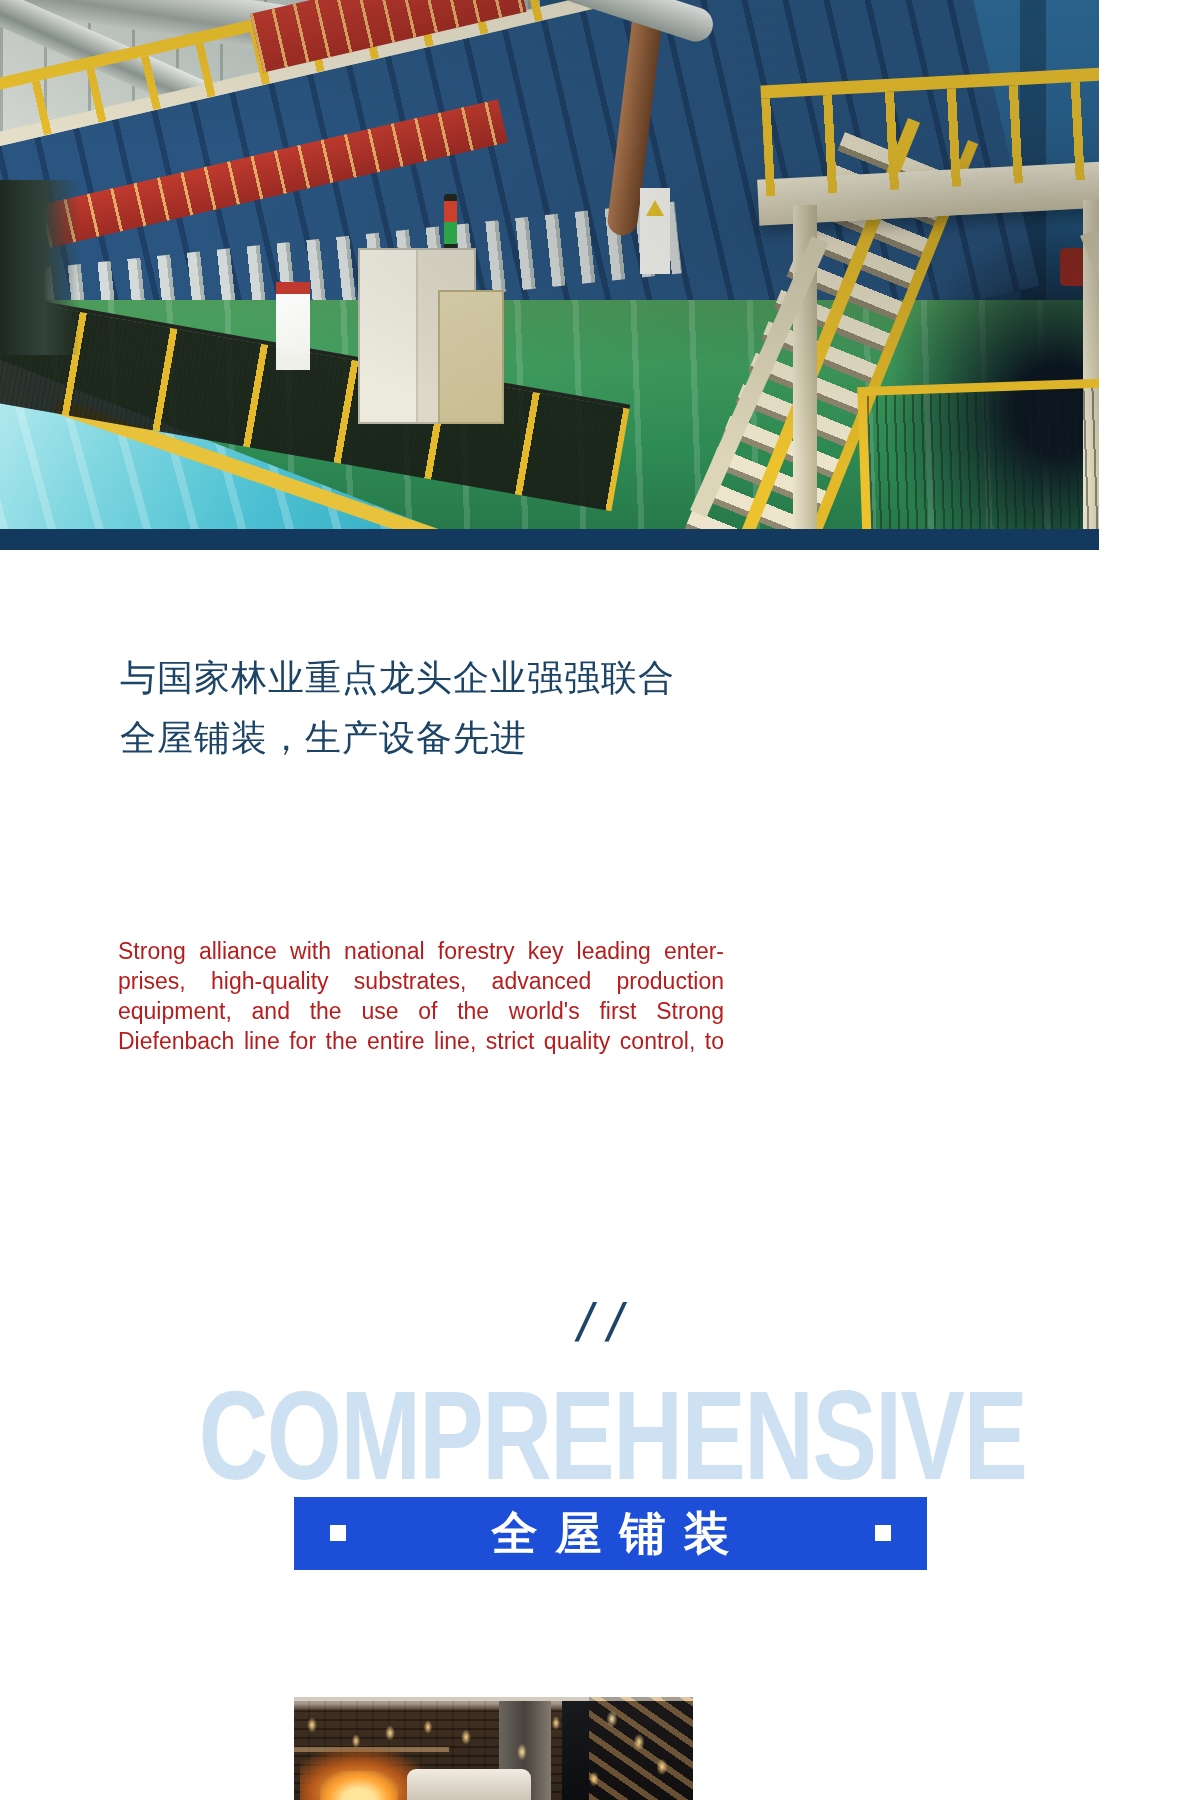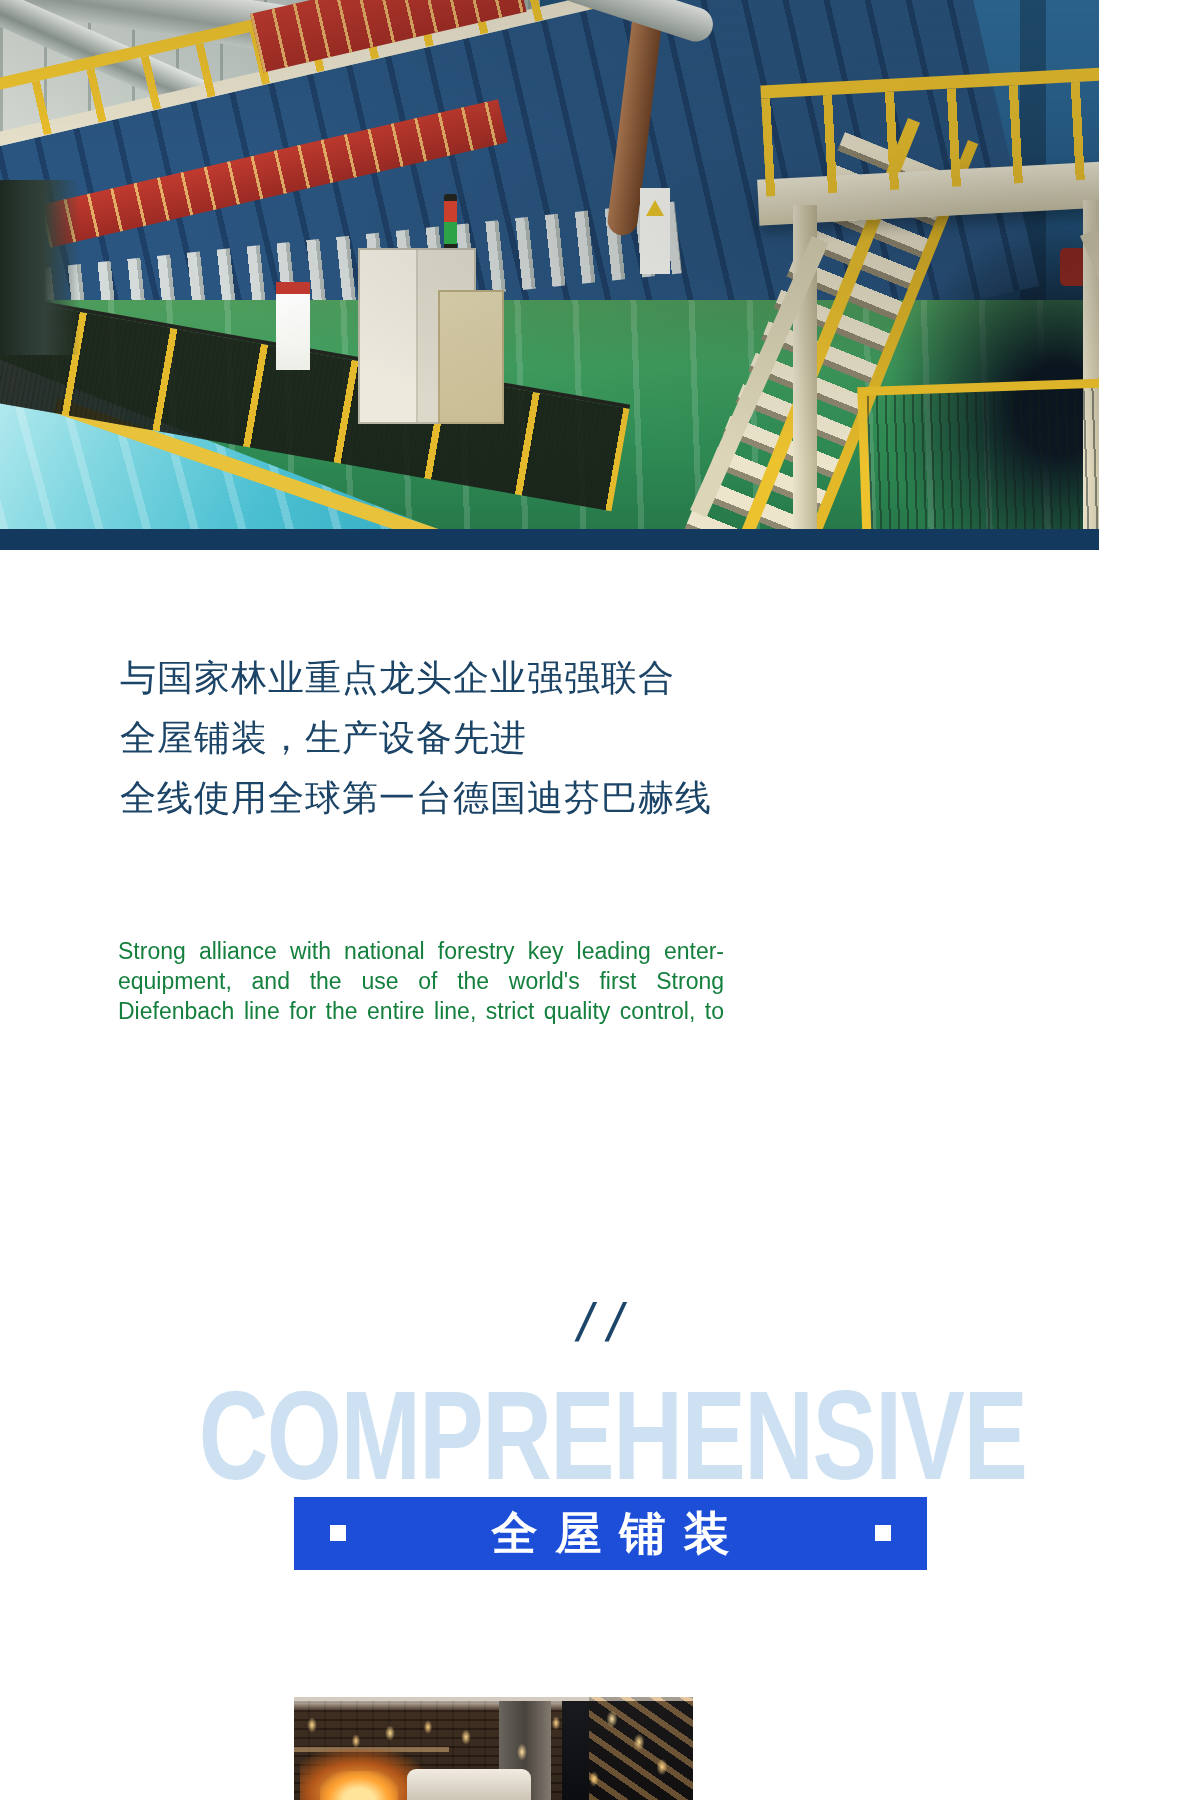--- a/index.html
+++ b/index.html
@@ -92,21 +92,21 @@
   .h-shade{left:0;top:0;width:1200px;height:529px;
     background:linear-gradient(180deg,rgba(0,0,0,.10),rgba(0,0,0,0) 28%),
                radial-gradient(ellipse at 86% 42%,rgba(0,0,0,.20),rgba(0,0,0,0) 58%);}
 
   
   .divider{position:absolute;left:0;top:529px;width:1200px;height:21px;background:#14395e;}
 
   
   .zh-lines{position:absolute;left:120px;top:648px;width:900px;color:#1c4466;
     font-size:36px;line-height:60px;letter-spacing:1px;}
-  .en-par{position:absolute;left:118px;top:936px;width:606px;color:#15803d;
+  .en-par{position:absolute;left:118px;top:936px;width:606px;color:#b91c1c;
     font-size:23px;line-height:30px;}
   .pline{text-align:justify;text-align-last:justify;}
   .pline.last{text-align-last:left;}
 
   
   .slashes{position:absolute;left:0;top:1292px;width:1200px;text-align:center;
     color:#1b4569;font-size:54px;line-height:60px;font-style:italic;}
   .watermark{position:absolute;left:12px;top:1372px;width:1200px;text-align:center;
     color:#cde1f2;font-weight:bold;font-size:127px;line-height:127px;white-space:nowrap;}
   .watermark span{display:inline-block;transform:scaleX(.76);transform-origin:center;letter-spacing:-2px;}
@@ -195,25 +195,25 @@
     <div class="h-placard-tri"></div>
     <div class="h-left-dark"></div>
     <div class="h-shade"></div>
   </div>
 
   <div class="divider"></div>
 
   <div class="zh-lines">
     <div>与国家林业重点龙头企业强强联合</div>
     <div>全屋铺装，生产设备先进</div>
-    <div>全线使用全球第一台德国迪芬巴赫线</div>
   </div>
 
   <div class="en-par">
     <div class="pline">Strong alliance with national forestry key leading enter-</div>
+    <div class="pline">prises, high-quality substrates, advanced production</div>
     <div class="pline">equipment, and the use of the world's first Strong</div>
     <div class="pline">Diefenbach line for the entire line, strict quality control, to</div>
   </div>
 
   <div class="slashes">/ /</div>
   <div class="watermark">
     <span>COMPREHENSIVE</span>
   </div>
   <div class="banner">
     <div class="sq left"></div>

